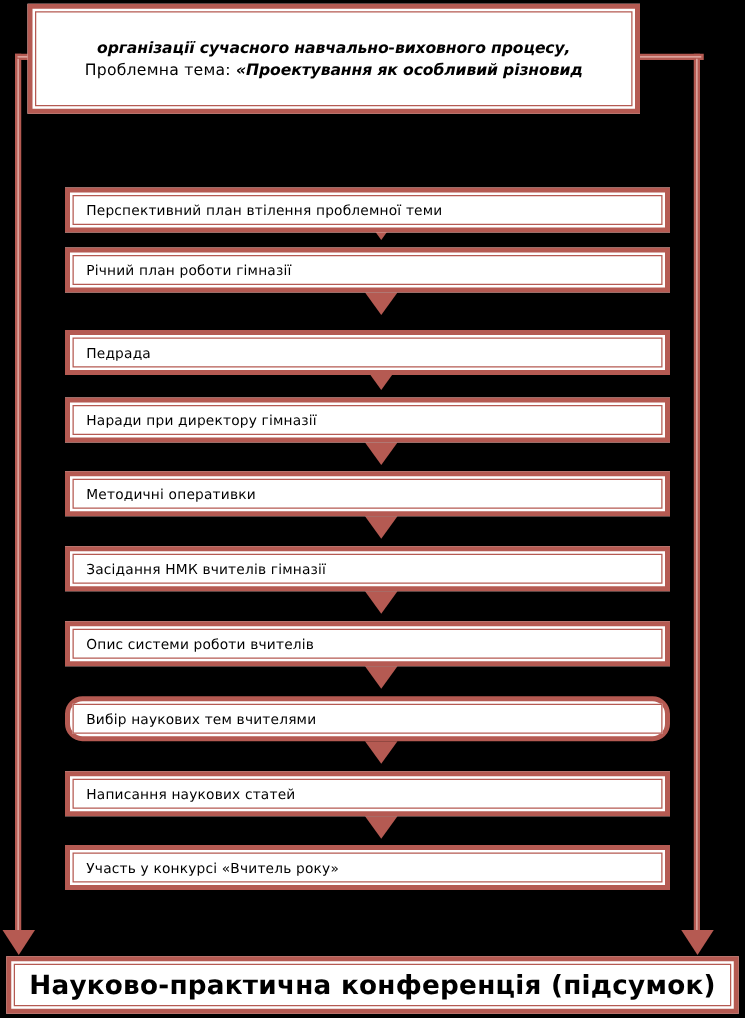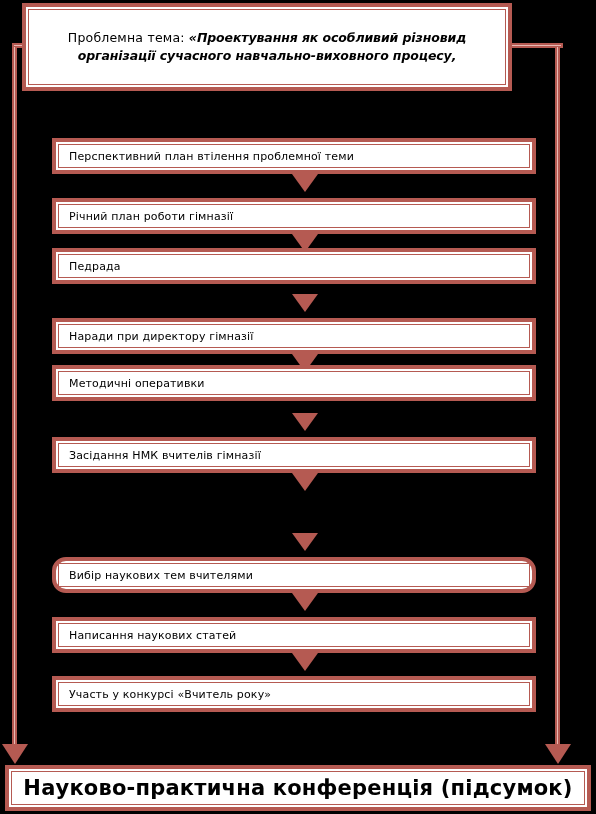--- a/index.html
+++ b/index.html
@@ -130,69 +130,74 @@
   <div class="conn" id="conn-right-h" style="left:498px;top:43px;width:65px;height:5px;"></div>
   <div class="conn-inline" style="left:500px;top:45px;width:61px;height:1px;"></div>
 
   <div class="conn" id="conn-right-v" style="left:555px;top:43px;width:5px;height:706px;"></div>
   <div class="conn-inline" style="left:557px;top:47px;width:1px;height:700px;"></div>
 
   <div class="bigarrow" id="arrow-right-down" style="left:544.5px;top:744px;"></div>
 
   <div class="frame" id="header-box">
     <div class="inner">
+      <span class="hdr-line hdr-em">організації сучасного навчально-виховного процесу,</span>
       <span class="hdr-line" id="hdr-l1">
         <span class="hdr-plain">Проблемна  тема: </span><span class="hdr-em">«Проектування як особливий різновид</span>
       </span>
-      <span class="hdr-line hdr-em">організації сучасного навчально-виховного процесу,</span>
-    </div>
-  </div>
-
-  <div class="frame pbox" style="top:138px;">
+    </div>
+  </div>
+
+  <div class="frame pbox" style="top:150px;">
     <div class="inner">
       <span class="plabel">Перспективний план втілення проблемної теми</span>
     </div>
   </div>
   <div class="varrow" style="top:174px;"></div>
 
   <div class="frame pbox" style="top:198px;">
     <div class="inner">
       <span class="plabel">Річний план роботи гімназії</span>
     </div>
   </div>
   <div class="varrow" style="top:234px;"></div>
 
-  <div class="frame pbox" style="top:248px;">
+  <div class="frame pbox" style="top:264px;">
     <div class="inner">
       <span class="plabel">Педрада</span>
     </div>
   </div>
   <div class="varrow" style="top:294px;"></div>
 
   <div class="frame pbox" style="top:318px;">
     <div class="inner">
       <span class="plabel">Наради при директору гімназії</span>
     </div>
   </div>
   <div class="varrow" style="top:354px;"></div>
 
-  <div class="frame pbox" style="top:365px;">
+  <div class="frame pbox" style="top:377px;">
     <div class="inner">
       <span class="plabel">Методичні оперативки</span>
     </div>
   </div>
   <div class="varrow" style="top:413px;"></div>
 
   <div class="frame pbox" style="top:437px;">
     <div class="inner">
       <span class="plabel">Засідання НМК вчителів гімназії</span>
     </div>
   </div>
   <div class="varrow" style="top:473px;"></div>
 
+  <div class="frame pbox" style="top:497px;">
+    <div class="inner">
+      <span class="plabel">Опис системи роботи вчителів</span>
+    </div>
+  </div>
   <div class="varrow" style="top:533px;"></div>
 
   <div class="frame pbox" style="top:557px;border-radius:14px;">
     <div class="inner">
       <span class="plabel">Вибір наукових тем вчителями</span>
     </div>
   </div>
   <div class="varrow" style="top:593px;"></div>
 
   <div class="frame pbox" style="top:617px;text-align:center;">

